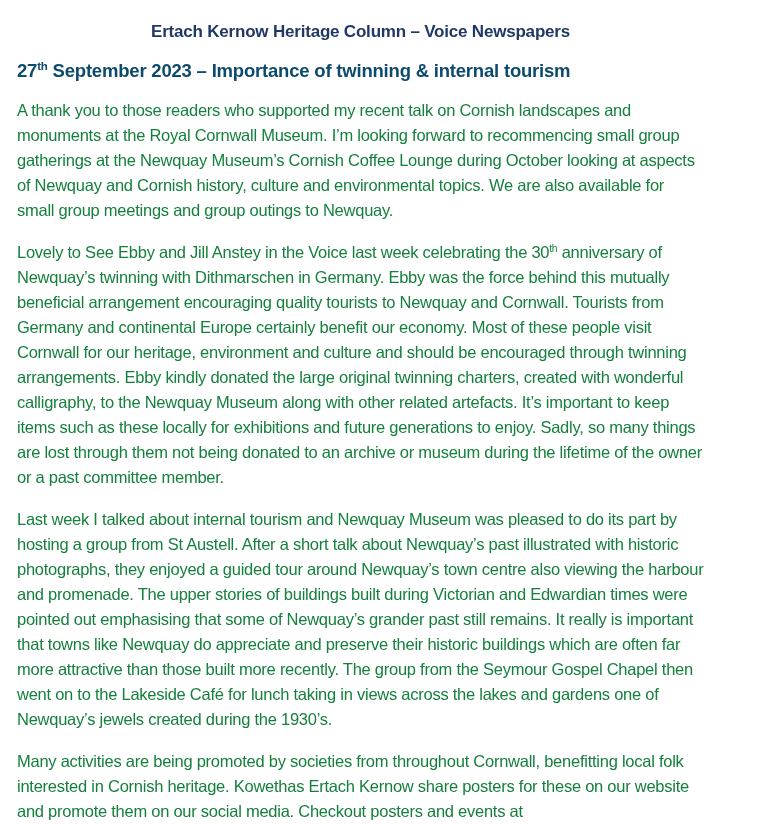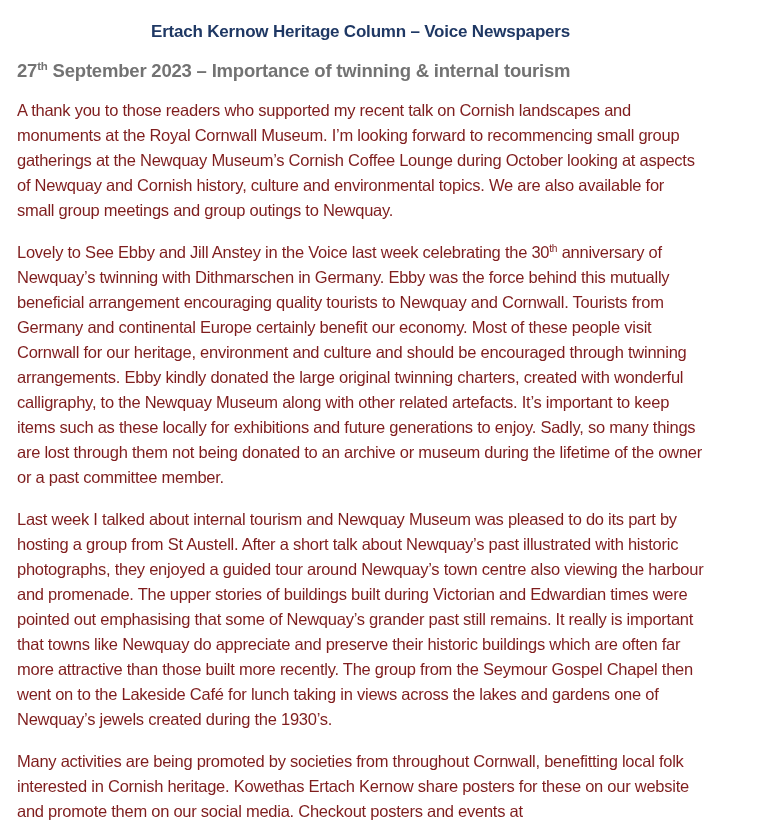--- a/index.html
+++ b/index.html
@@ -22,31 +22,31 @@
     font-size: 17px;
     font-weight: bold;
     color: #1f3864;
     letter-spacing: -0.2px;
     margin: 0 0 18px 0;
     line-height: 20px;
   }
   .article-heading {
     font-size: 18.5px;
     font-weight: bold;
-    color: #737373;
+    color: #0c4a6e;
     letter-spacing: -0.2px;
     margin: 0 0 16px 0;
     line-height: 22px;
   }
   .article-body .para {
     font-size: 16.5px;
     line-height: 25px;
     letter-spacing: -0.25px;
     margin: 12px 0 17px 0;
-    color: #7f1d1d;
+    color: #15803d;
   }
   .sup {
     font-size: 62%;
     vertical-align: super;
     line-height: 0;
   }
   .bold {
     font-weight: normal;
   }
 </style>

